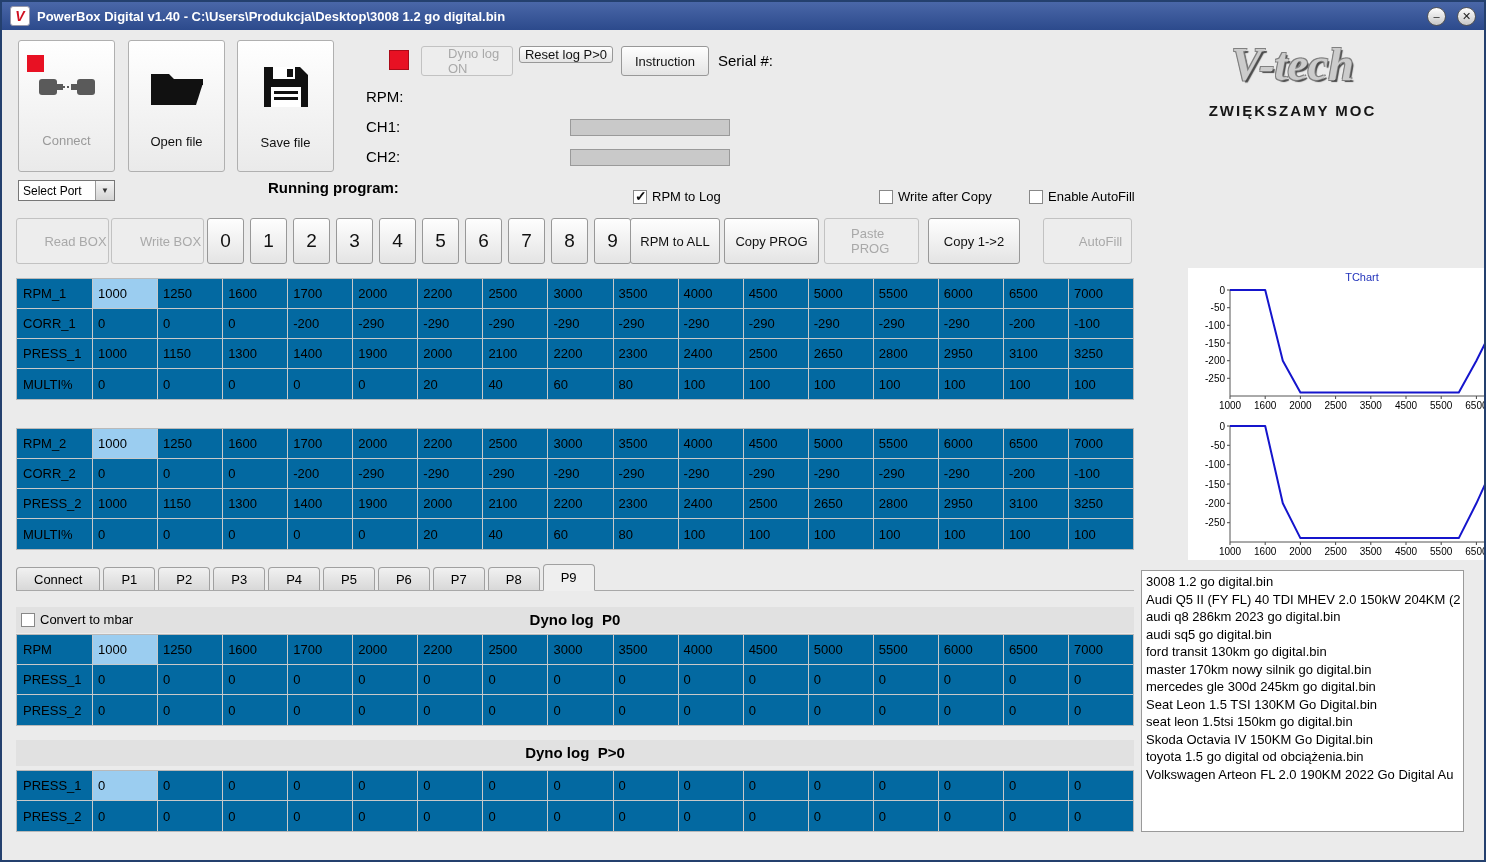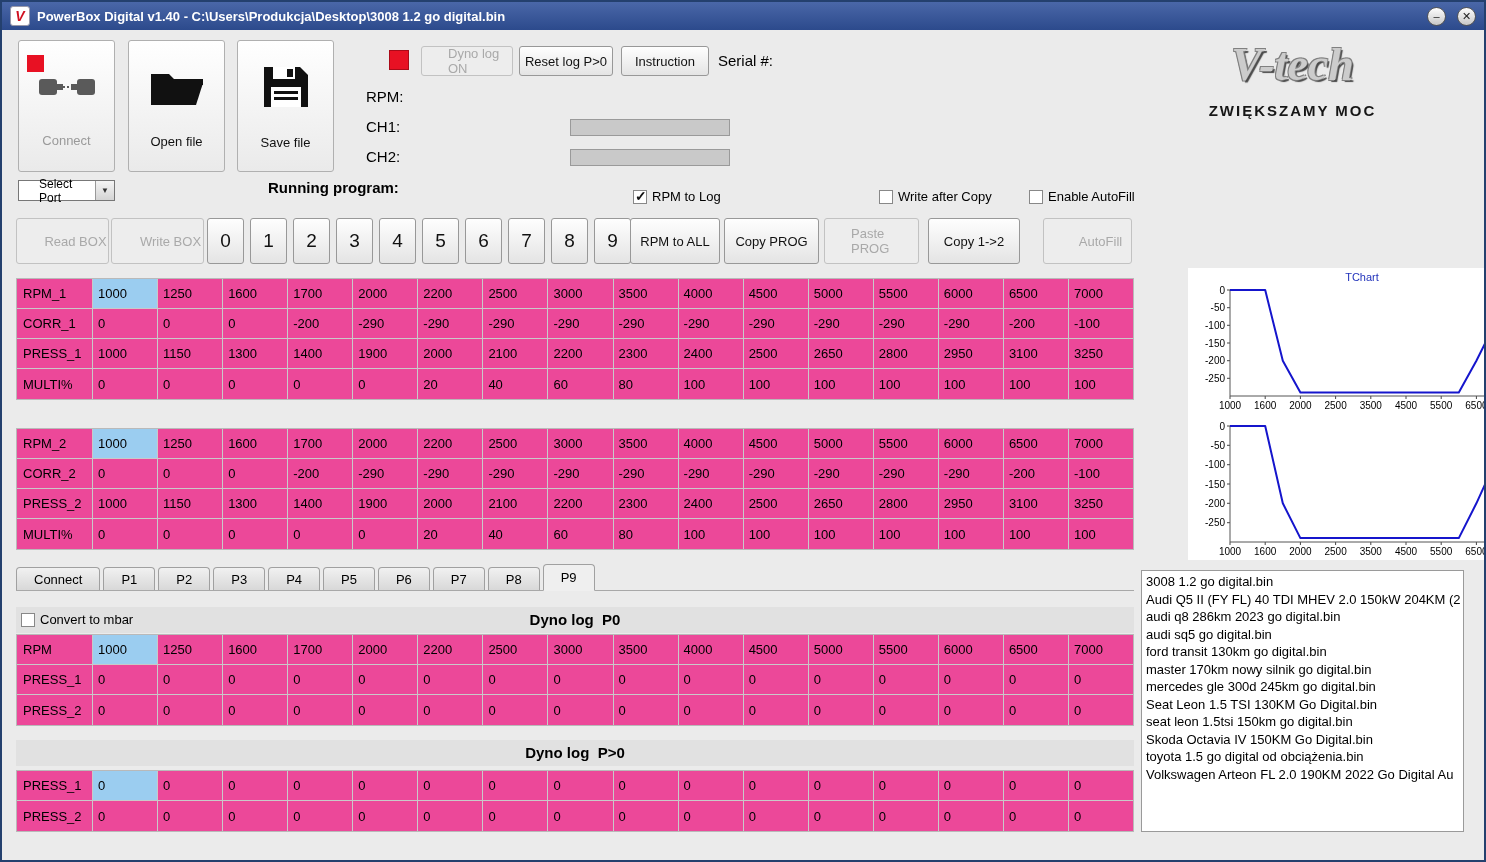--- a/index.html
+++ b/index.html
@@ -19,32 +19,32 @@
   .btn{position:absolute;display:flex;align-items:center;justify-content:center;background:linear-gradient(#fefefe,#e4e4e4);border:1px solid #989898;border-radius:3px;font-size:13px;box-sizing:border-box;color:#111;}
   .btn.disabled{color:#a9a9a9;border-color:#c2c2c2;background:#ededed;padding-left:26px;}
   .numrow{position:absolute;left:205px;top:188px;display:flex;gap:6px;}
   .numbtn{position:static;width:37px;height:46px;font-size:19px;}
 
   .lbl{position:absolute;font-size:15px;color:#000;white-space:nowrap;}
   .lbl.bold{font-weight:bold;}
   .pbar{position:absolute;width:160px;height:17px;background:#c9c9c9;border:1px solid #9a9a9a;box-sizing:border-box;}
 
   .combo{position:absolute;width:97px;height:21px;background:#fff;border:1px solid #777;display:flex;align-items:stretch;font-size:12px;box-sizing:border-box;}
-  .combo-text{flex:1;display:flex;align-items:center;padding-left:20px;}
+  .combo-text{flex:1;display:flex;align-items:center;padding-left:4px;}
   .combo-arrow{width:18px;background:linear-gradient(#f4f4f4,#d4d4d4);border-left:1px solid #999;font-size:8px;display:flex;align-items:center;justify-content:center;color:#333;}
 
   .chk{position:absolute;display:flex;align-items:center;gap:5px;font-size:13px;color:#000;}
   .chkbox{width:14px;height:14px;background:#fff;border:1px solid #888;box-sizing:border-box;position:relative;}
   .chkbox.checked::after{content:"✓";position:absolute;left:1px;top:-3px;font-size:14px;font-weight:bold;color:#111;}
 
   .logo{position:absolute;left:1183px;top:4px;width:215px;text-align:center;}
   .logo-brand{font-size:46px;font-weight:bold;font-style:italic;font-family:"Liberation Serif",serif;color:#cccccc;line-height:62px;text-shadow:-1px -1px 0 #808080,1px -1px 0 #808080,-1px 1px 0 #808080,2px 2px 1px #4a4a4a;}
   .logo-tagline{font-size:15px;font-weight:bold;letter-spacing:2px;color:#161616;margin-top:6px;}
 
-  .datatable{position:absolute;width:1118px;background:#ec4899;border:1px solid #b9b9b9;box-sizing:border-box;}
+  .datatable{position:absolute;width:1118px;background:#0369a1;border:1px solid #b9b9b9;box-sizing:border-box;}
   .trow{display:flex;height:30px;border-bottom:1px solid #c9c9c9;box-sizing:border-box;}
   .trow:last-child{border-bottom:none;}
   .tlabel{width:76px;min-width:76px;border-right:1px solid #c9c9c9;display:flex;align-items:center;padding-left:6px;font-size:13px;box-sizing:border-box;}
   .tcell{flex:1;border-right:1px solid #c9c9c9;display:flex;align-items:center;padding-left:5px;font-size:13px;box-sizing:border-box;min-width:0;}
   .tcell:last-child{border-right:none;}
   .tcell.selected{background:#9bcdf0;}
 
   .tabstrip{position:absolute;left:14px;top:534px;width:1118px;height:27px;display:flex;align-items:flex-end;border-bottom:1px solid #a8a8a8;box-sizing:border-box;}
   .tab{height:23px;padding:0 17px;display:flex;align-items:center;background:linear-gradient(#f1f1f1,#d8d8d8);border:1px solid #a0a0a0;border-bottom:none;border-radius:4px 4px 0 0;margin-right:3px;font-size:13px;box-sizing:border-box;}
   .tab.active{height:27px;background:#efefef;margin-bottom:-1px;border-bottom:1px solid #efefef;text-align:center;}
@@ -107,21 +107,21 @@
         <rect x="14" y="28" width="24" height="3" fill="#111"></rect>
         <rect x="14" y="34" width="24" height="3" fill="#111"></rect>
       </svg>
       <span class="biglabel">Save file</span>
     </div>
 
     <div class="redind" style="left:387px;top:20px;"></div>
     <div class="btn disabled" style="left:419px;top:16px;width:92px;height:30px;">
         <span>Dyno log ON</span>
       </div>
-    <div class="btn" style="left:517px;top:16px;width:94px;height:30px;">
+    <div class="btn" style="left:517px;top:16px;width:94px;height:17px;">
         <span>Reset log P&gt;0</span>
       </div>
     <div class="btn" style="left:619px;top:16px;width:88px;height:30px;">
         <span>Instruction</span>
       </div>
     <div class="lbl" style="left:716px;top:22px;">Serial #:</div>
 
     <div class="lbl" style="left:364px;top:58px;">RPM:</div>
     <div class="lbl" style="left:364px;top:88px;">CH1:</div>
     <div class="lbl" style="left:364px;top:118px;">CH2:</div>

